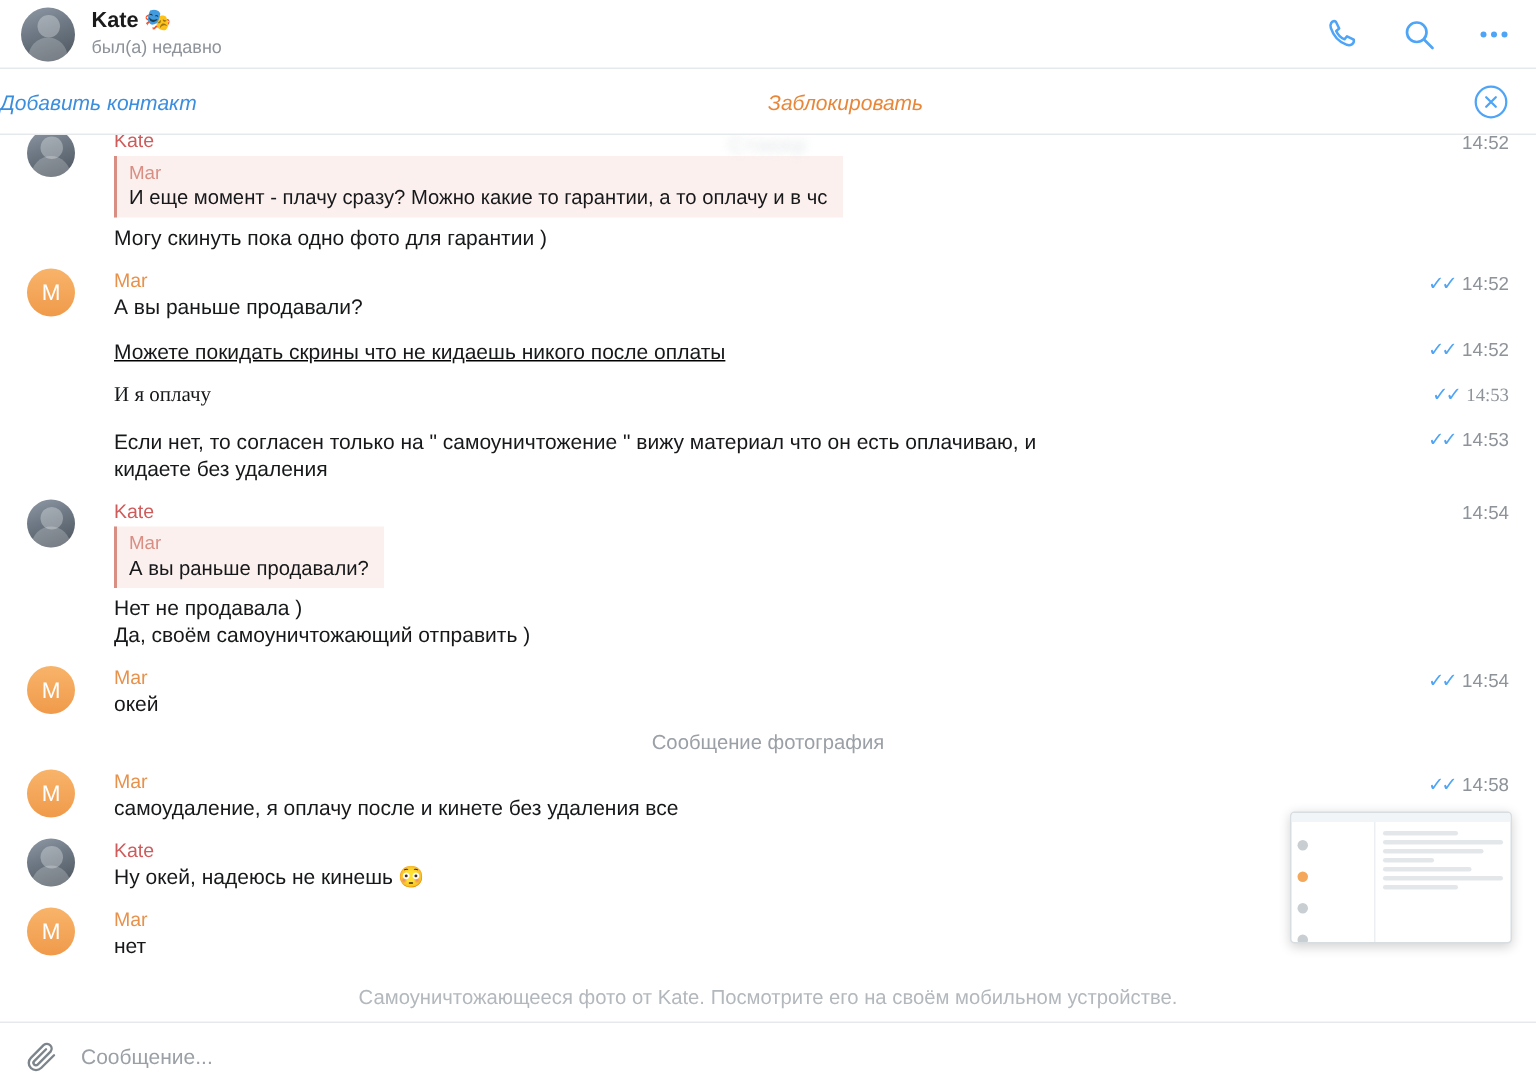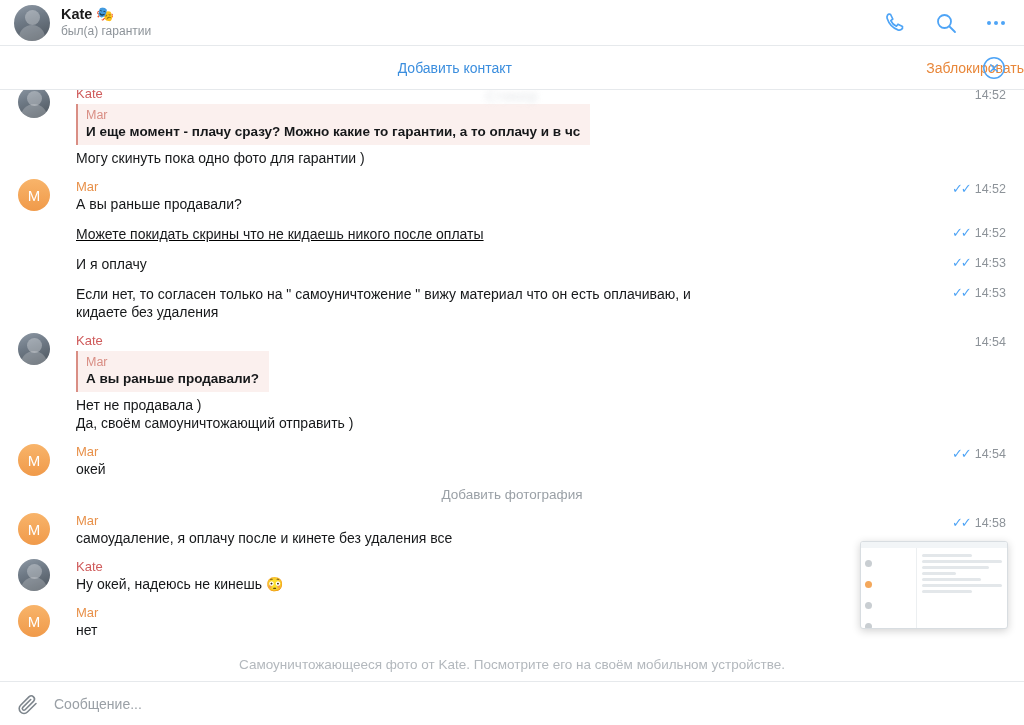--- a/index.html
+++ b/index.html
@@ -64,21 +64,21 @@
 
   
   .contactbar {
     height: 44px; flex: 0 0 44px;
     display: flex; align-items: center;
     border-bottom: 1px solid #e6e9ec;
     position: relative;
     background: #fff;
   }
   .contactbar .act {
-    flex: 1 1 0; text-align: right; font-size: 14px; cursor: pointer;
+    flex: 1 1 0; text-align: left; font-size: 14px; cursor: pointer; font-style: italic;
   }
   .act-add { color: #3b8ede; }
   .act-block { color: #e8873a; }
   .close-btn {
     position: absolute; right: 18px; top: 50%; transform: translateY(-50%);
     width: 24px; height: 24px; cursor: pointer;
   }
 
   
   .messages {
@@ -114,21 +114,21 @@
   
   .quote {
     background: #fbf0ee;
     border-left: 2px solid #d98e84;
     padding: 4px 10px 5px 8px;
     display: inline-block;
     max-width: 520px;
     margin: 2px 0 4px 0;
   }
   .quote-name { font-size: 12.5px; color: #d98e84; line-height: 15px; }
-  .quote-text { font-size: 13.5px; color: #16181a; line-height: 17px; font-weight: bold; }
+  .quote-text { font-size: 13.5px; color: #16181a; line-height: 17px; }
 
   
   .center-note {
     text-align: center; font-size: 13.5px; color: #9aa0a6;
     padding: 7px 0;
   }
   .center-note.faint { color: #b3b8bd; }
   .sticker-blur {
     position: absolute; left: 50%; top: 2px; transform: translateX(-50%);
     font-size: 14px; color: #d8dcdf; letter-spacing: 1px;
@@ -180,21 +180,21 @@
 
 <div class="app">
 
   <div class="header">
     <div class="avatar kate"></div>
     <div class="header-texts">
       <div class="header-title">
         <span>Kate</span>
         <span>🎭</span>
       </div>
-      <div class="header-sub">был(а) гарантии</div>
+      <div class="header-sub">был(а) недавно</div>
     </div>
     <div class="header-actions">
       <span class="hicon">
         <svg viewBox="0 0 24 24" fill="none" stroke="#4ea4f6" stroke-width="1.7" stroke-linecap="round" stroke-linejoin="round" width="24" height="24">
           <path d="M6.6 3.5 8.8 8l-2 1.6c1 2.3 3.3 4.6 5.6 5.6l1.6-2 4.5 2.2c.3 1.2-.2 2.5-1.3 3.2-1 .6-2.2.6-3.3.3C9.2 17.3 5 13.1 3.2 7.6c-.4-1.1-.3-2.3.3-3.3.7-1.1 2-1.6 3.1-.8z"></path>
         </svg>
       </span>
       <span class="hicon">
         <svg viewBox="0 0 24 24" fill="none" stroke="#4ea4f6" stroke-width="1.8" stroke-linecap="round" width="24" height="24">
           <circle cx="10.5" cy="10.5" r="6.5"></circle>
@@ -266,21 +266,21 @@
         <div class="body-col">
           <div class="text">Можете покидать скрины что не кидаешь никого после оплаты</div>
         </div>
         <div class="meta ticked" style="top:0px;">
           <span class="ticks">✓✓</span>
           <span class="time">14:52</span>
         </div>
       </div>
     </div>
 
-    <div class="msg-group" style="padding-top:10px;">
+    <div class="msg-group" style="padding-top:10px;font-family:Liberation Serif, serif;">
       <div class="row">
         <div class="ava-col"></div>
         <div class="body-col">
           <div class="text">И я оплачу</div>
         </div>
         <div class="meta ticked" style="top:0px;">
           <span class="ticks">✓✓</span>
           <span class="time">14:53</span>
         </div>
       </div>
@@ -329,21 +329,21 @@
           <div class="sender mar">Mar</div>
           <div class="text">окей</div>
         </div>
         <div class="meta ticked" style="top:2px;">
           <span class="ticks">✓✓</span>
           <span class="time">14:54</span>
         </div>
       </div>
     </div>
 
-    <div class="center-note">Добавить фотография</div>
+    <div class="center-note">Сообщение фотография</div>
 
     <div class="msg-group" style="padding-top:4px;">
       <div class="row">
         <div class="ava-col">
           <div class="avatar letter">M</div>
         </div>
         <div class="body-col">
           <div class="sender mar">Mar</div>
           <div class="text">самоудаление,  я оплачу после и кинете без удаления все</div>
         </div>

